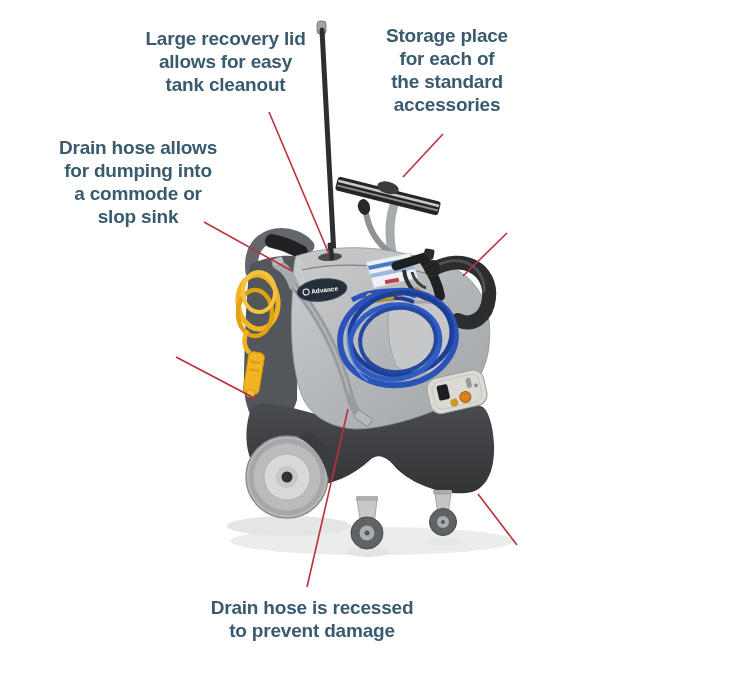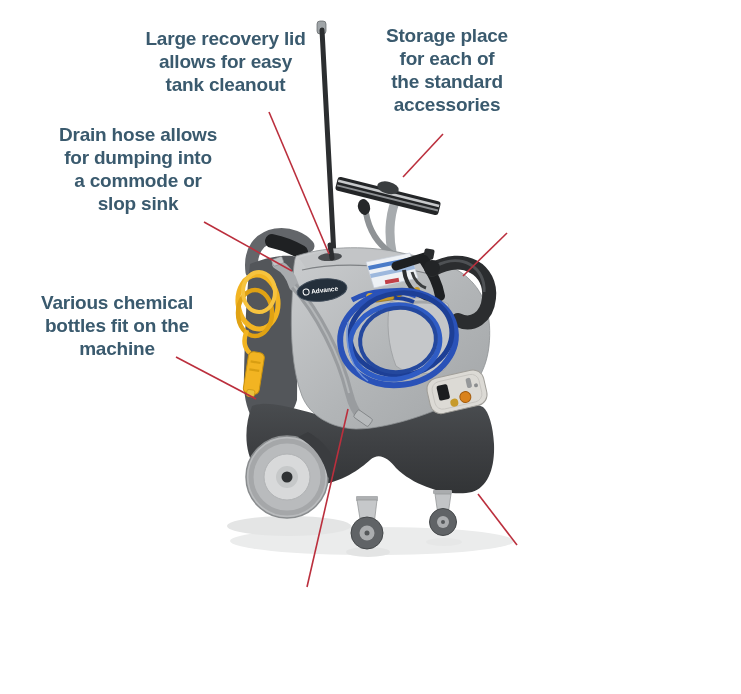--- a/index.html
+++ b/index.html
@@ -197,24 +197,23 @@
 
   <div class="callout" style="left:128px;top:27px;width:195px;">Large recovery lid
 allows for easy
 tank cleanout</div>
 
   <div class="callout" style="left:372px;top:24px;width:150px;">Storage place
 for each of
 the standard
 accessories</div>
 
-  <div class="callout" style="left:40px;top:123px;width:196px;">Drain hose allows
+  <div class="callout" style="left:40px;top:136px;width:196px;">Drain hose allows
 for dumping into
 a commode or
 slop sink</div>
 
 
-  <div class="callout" style="left:22px;top:291px;width:190px;">Various chemical
-bottles fit on the
-machine</div>
-
-
+
+
+  <div class="callout" style="left:194px;top:596px;width:236px;">Drain hose is recessed
+to prevent damage</div>
 </div>
 
 </body></html>

